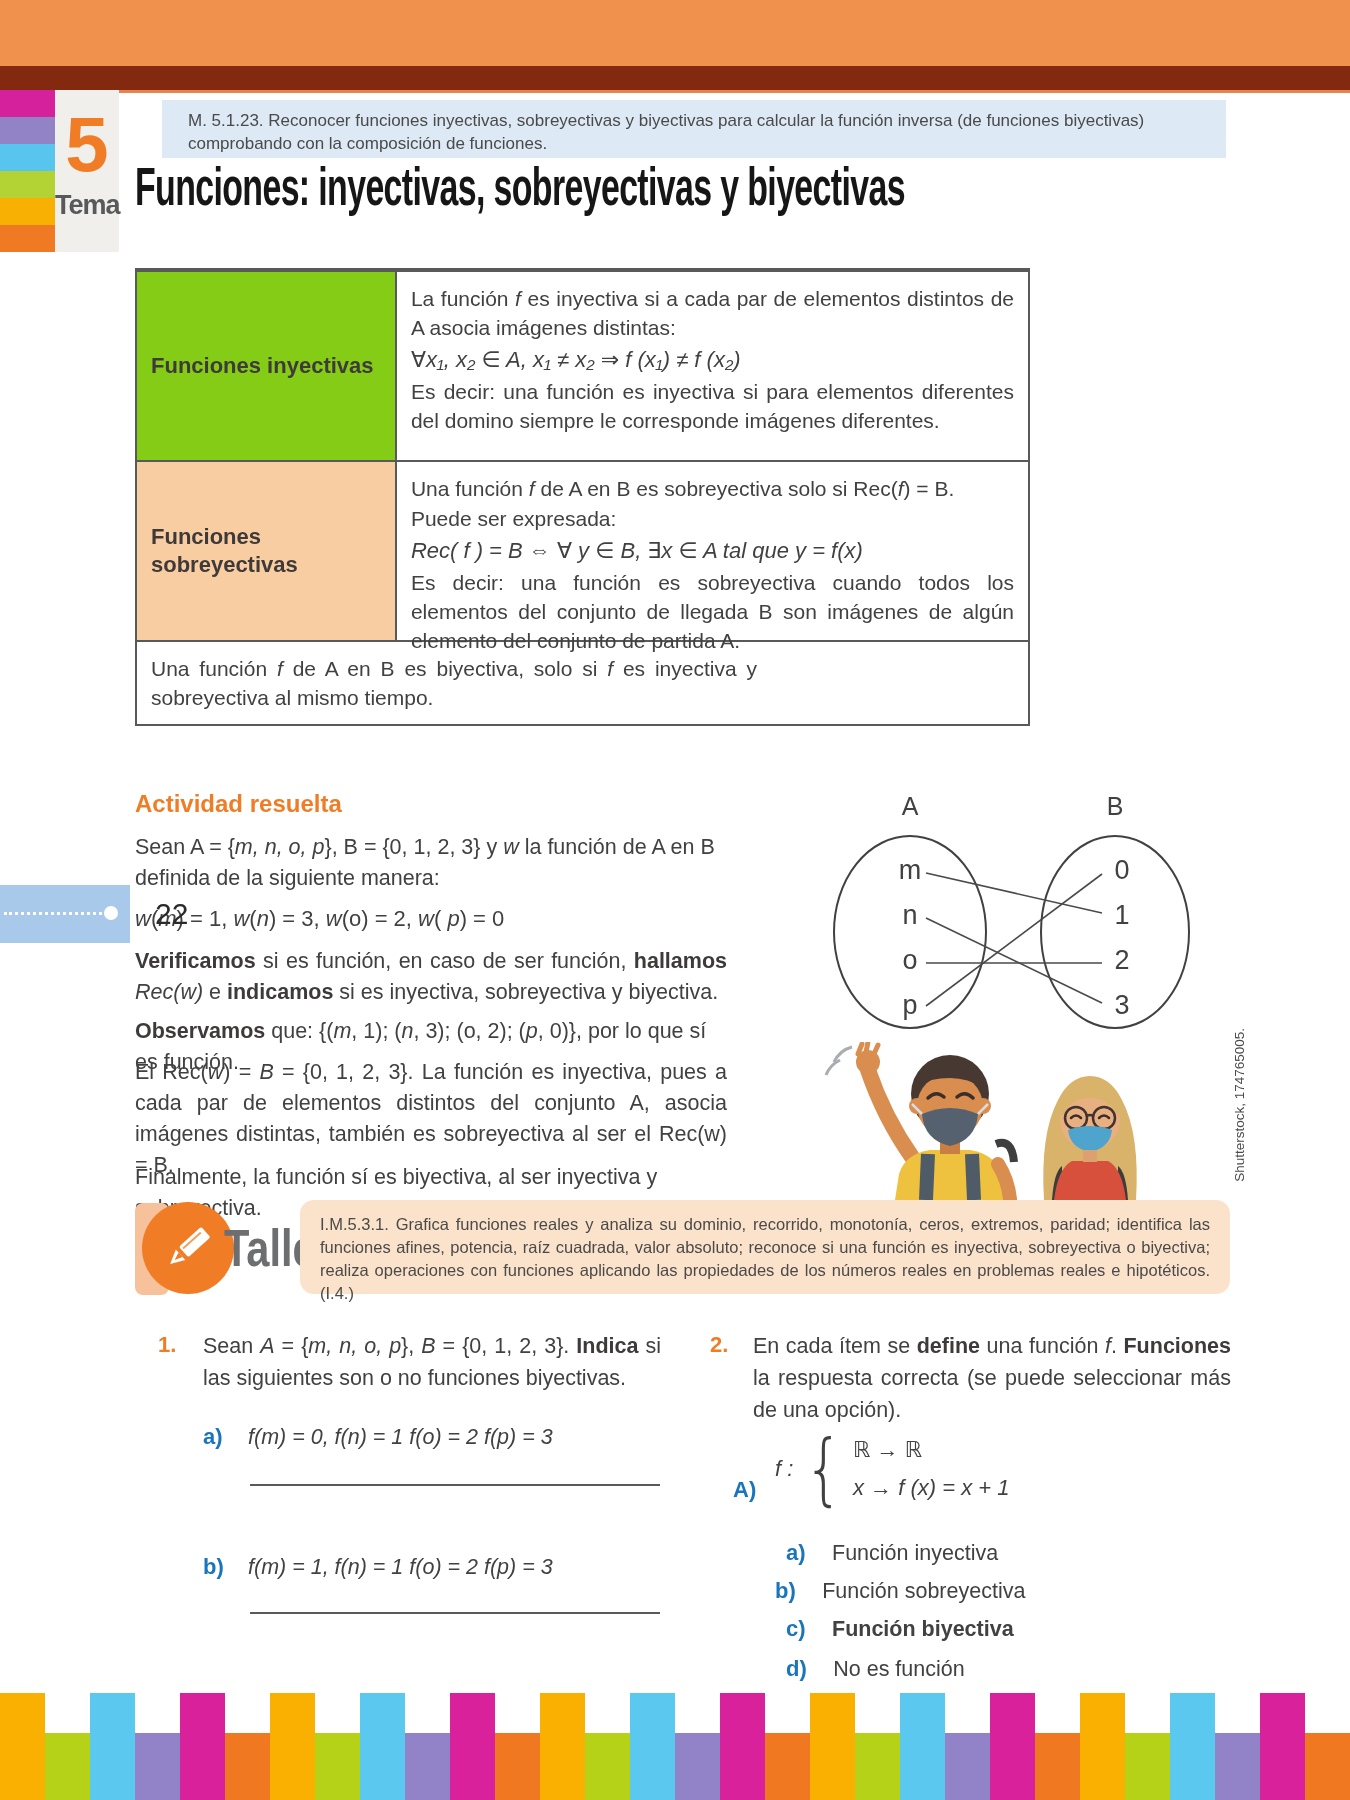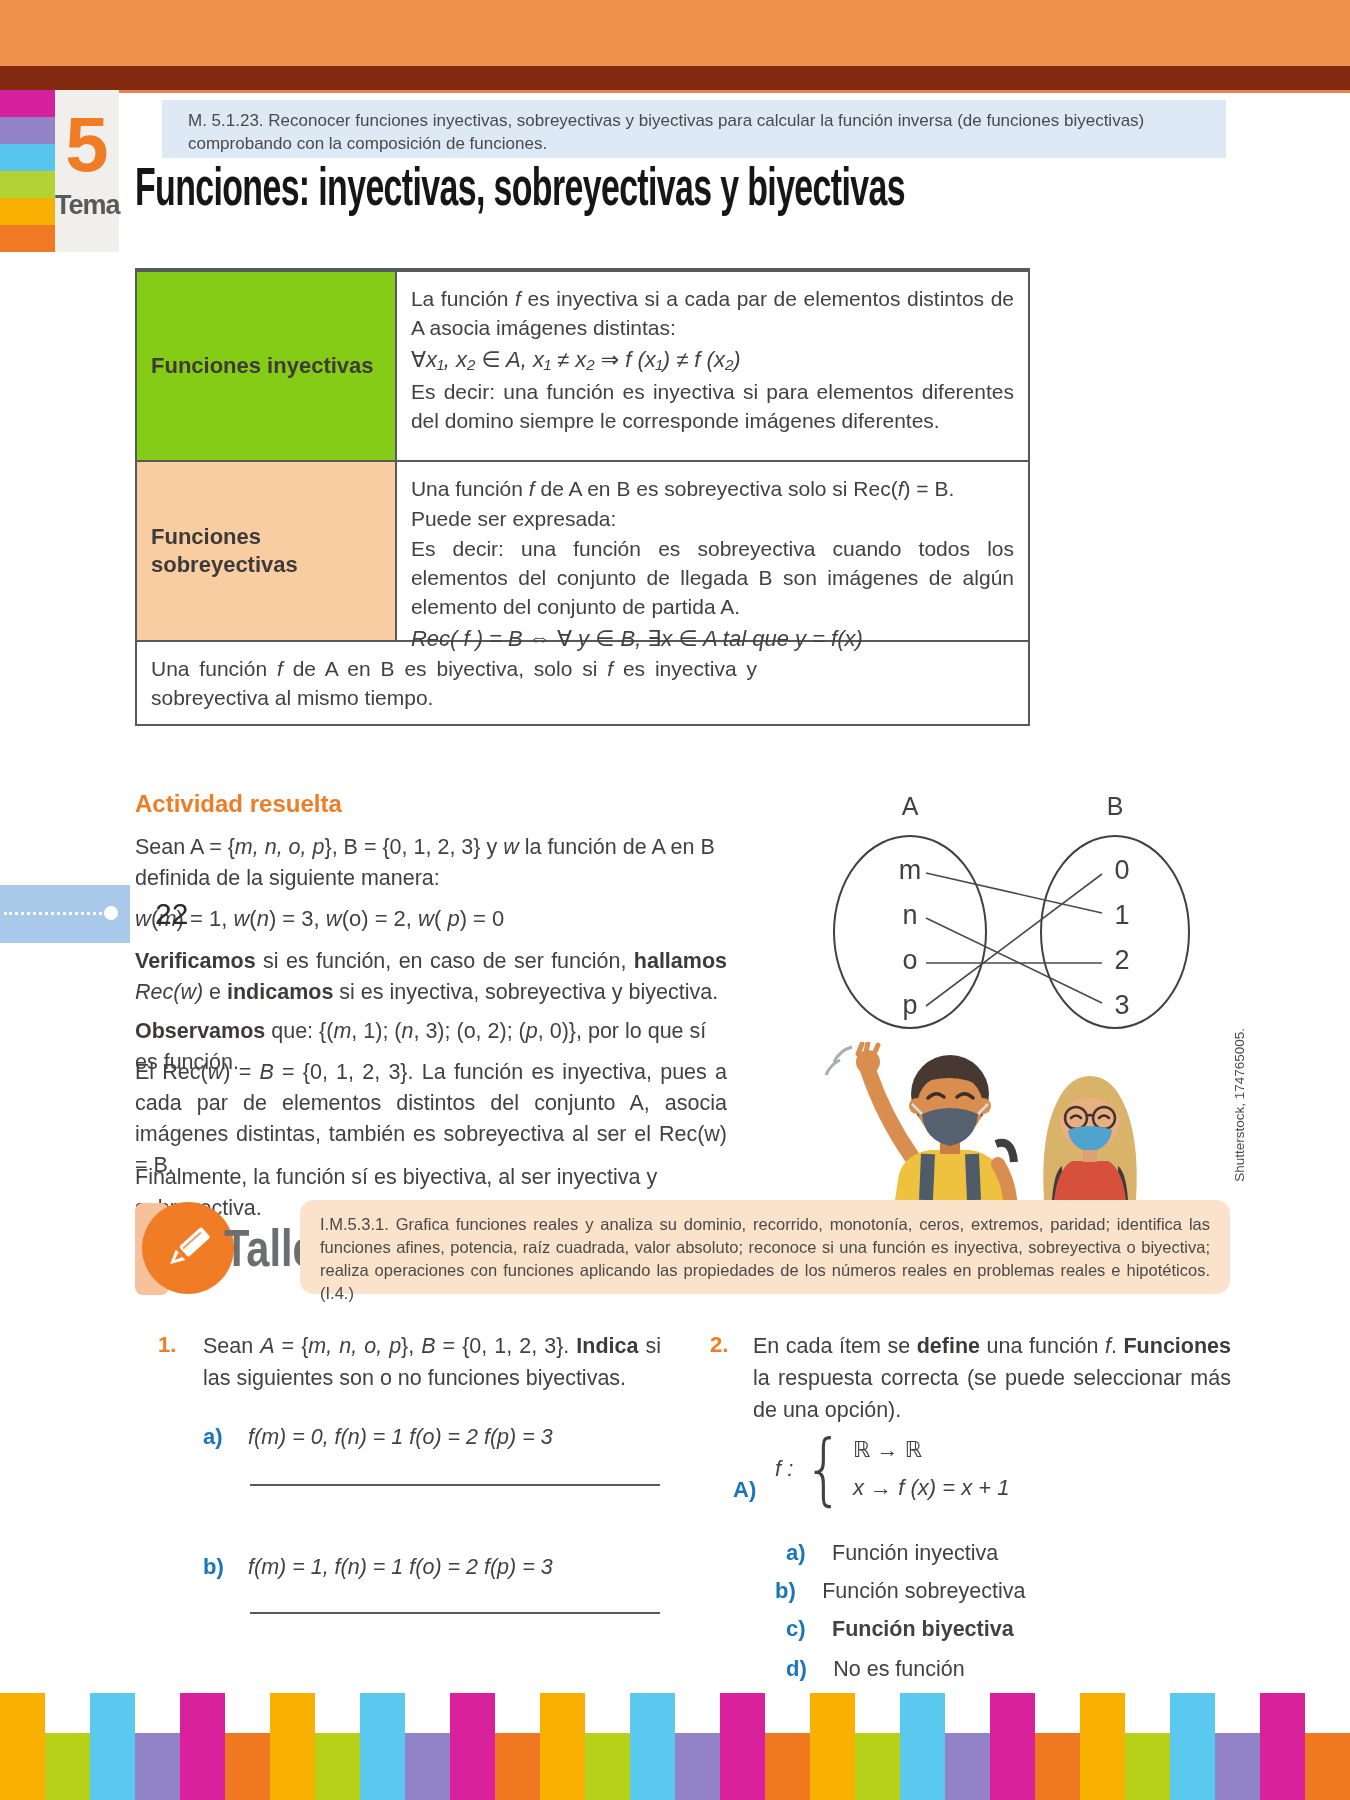--- a/index.html
+++ b/index.html
@@ -118,22 +118,22 @@
       <div class="tline just"><span>La función </span><span class="rs-i">f</span><span> es inyectiva si a cada par de elementos distintos de A asocia imágenes distintas:</span></div>
       <div class="tline formula"><span class="rs-f">∀x₁, x₂ ∈ A, x₁ ≠ x₂ ⇒ f (x₁) ≠ f (x₂)</span></div>
       <div class="tline just"><span>Es decir: una función es inyectiva  si para elementos diferentes del domino siempre le corresponde imágenes diferentes.</span></div>
     </div>
   </div>
   <div class="trow r2">
     <div class="tlabel">Funciones sobreyectivas</div>
     <div class="tcell">
       <div class="tline"><span>Una función </span><span class="rs-i">f</span><span> de A en B es sobreyectiva solo si Rec(</span><span class="rs-i">f</span><span>) = B.</span></div>
       <div class="tline"><span>Puede ser expresada:</span></div>
+      <div class="tline formula"><span class="rs-f">Rec( f ) = B ⇔ ∀ y ∈ B, ∃x ∈ A tal que y = f(x)</span></div>
       <div class="tline just"><span>Es decir: una función es sobreyectiva cuando todos los elementos del conjunto de llegada B son imágenes de algún elemento del conjunto de partida A.</span></div>
-      <div class="tline formula"><span class="rs-f">Rec( f ) = B ⇔ ∀ y ∈ B, ∃x ∈ A tal que y = f(x)</span></div>
     </div>
   </div>
   <div class="trow r3">
     <div class="tcell">
       <div class="tline just"><span>Una función </span><span class="rs-i">f</span><span> de A en B es biyectiva, solo si </span><span class="rs-i">f</span><span> es inyectiva y sobreyectiva al mismo tiempo.</span></div>
     </div>
   </div>
 </div>
 
 <div class="abs act-heading">Actividad resuelta</div>

